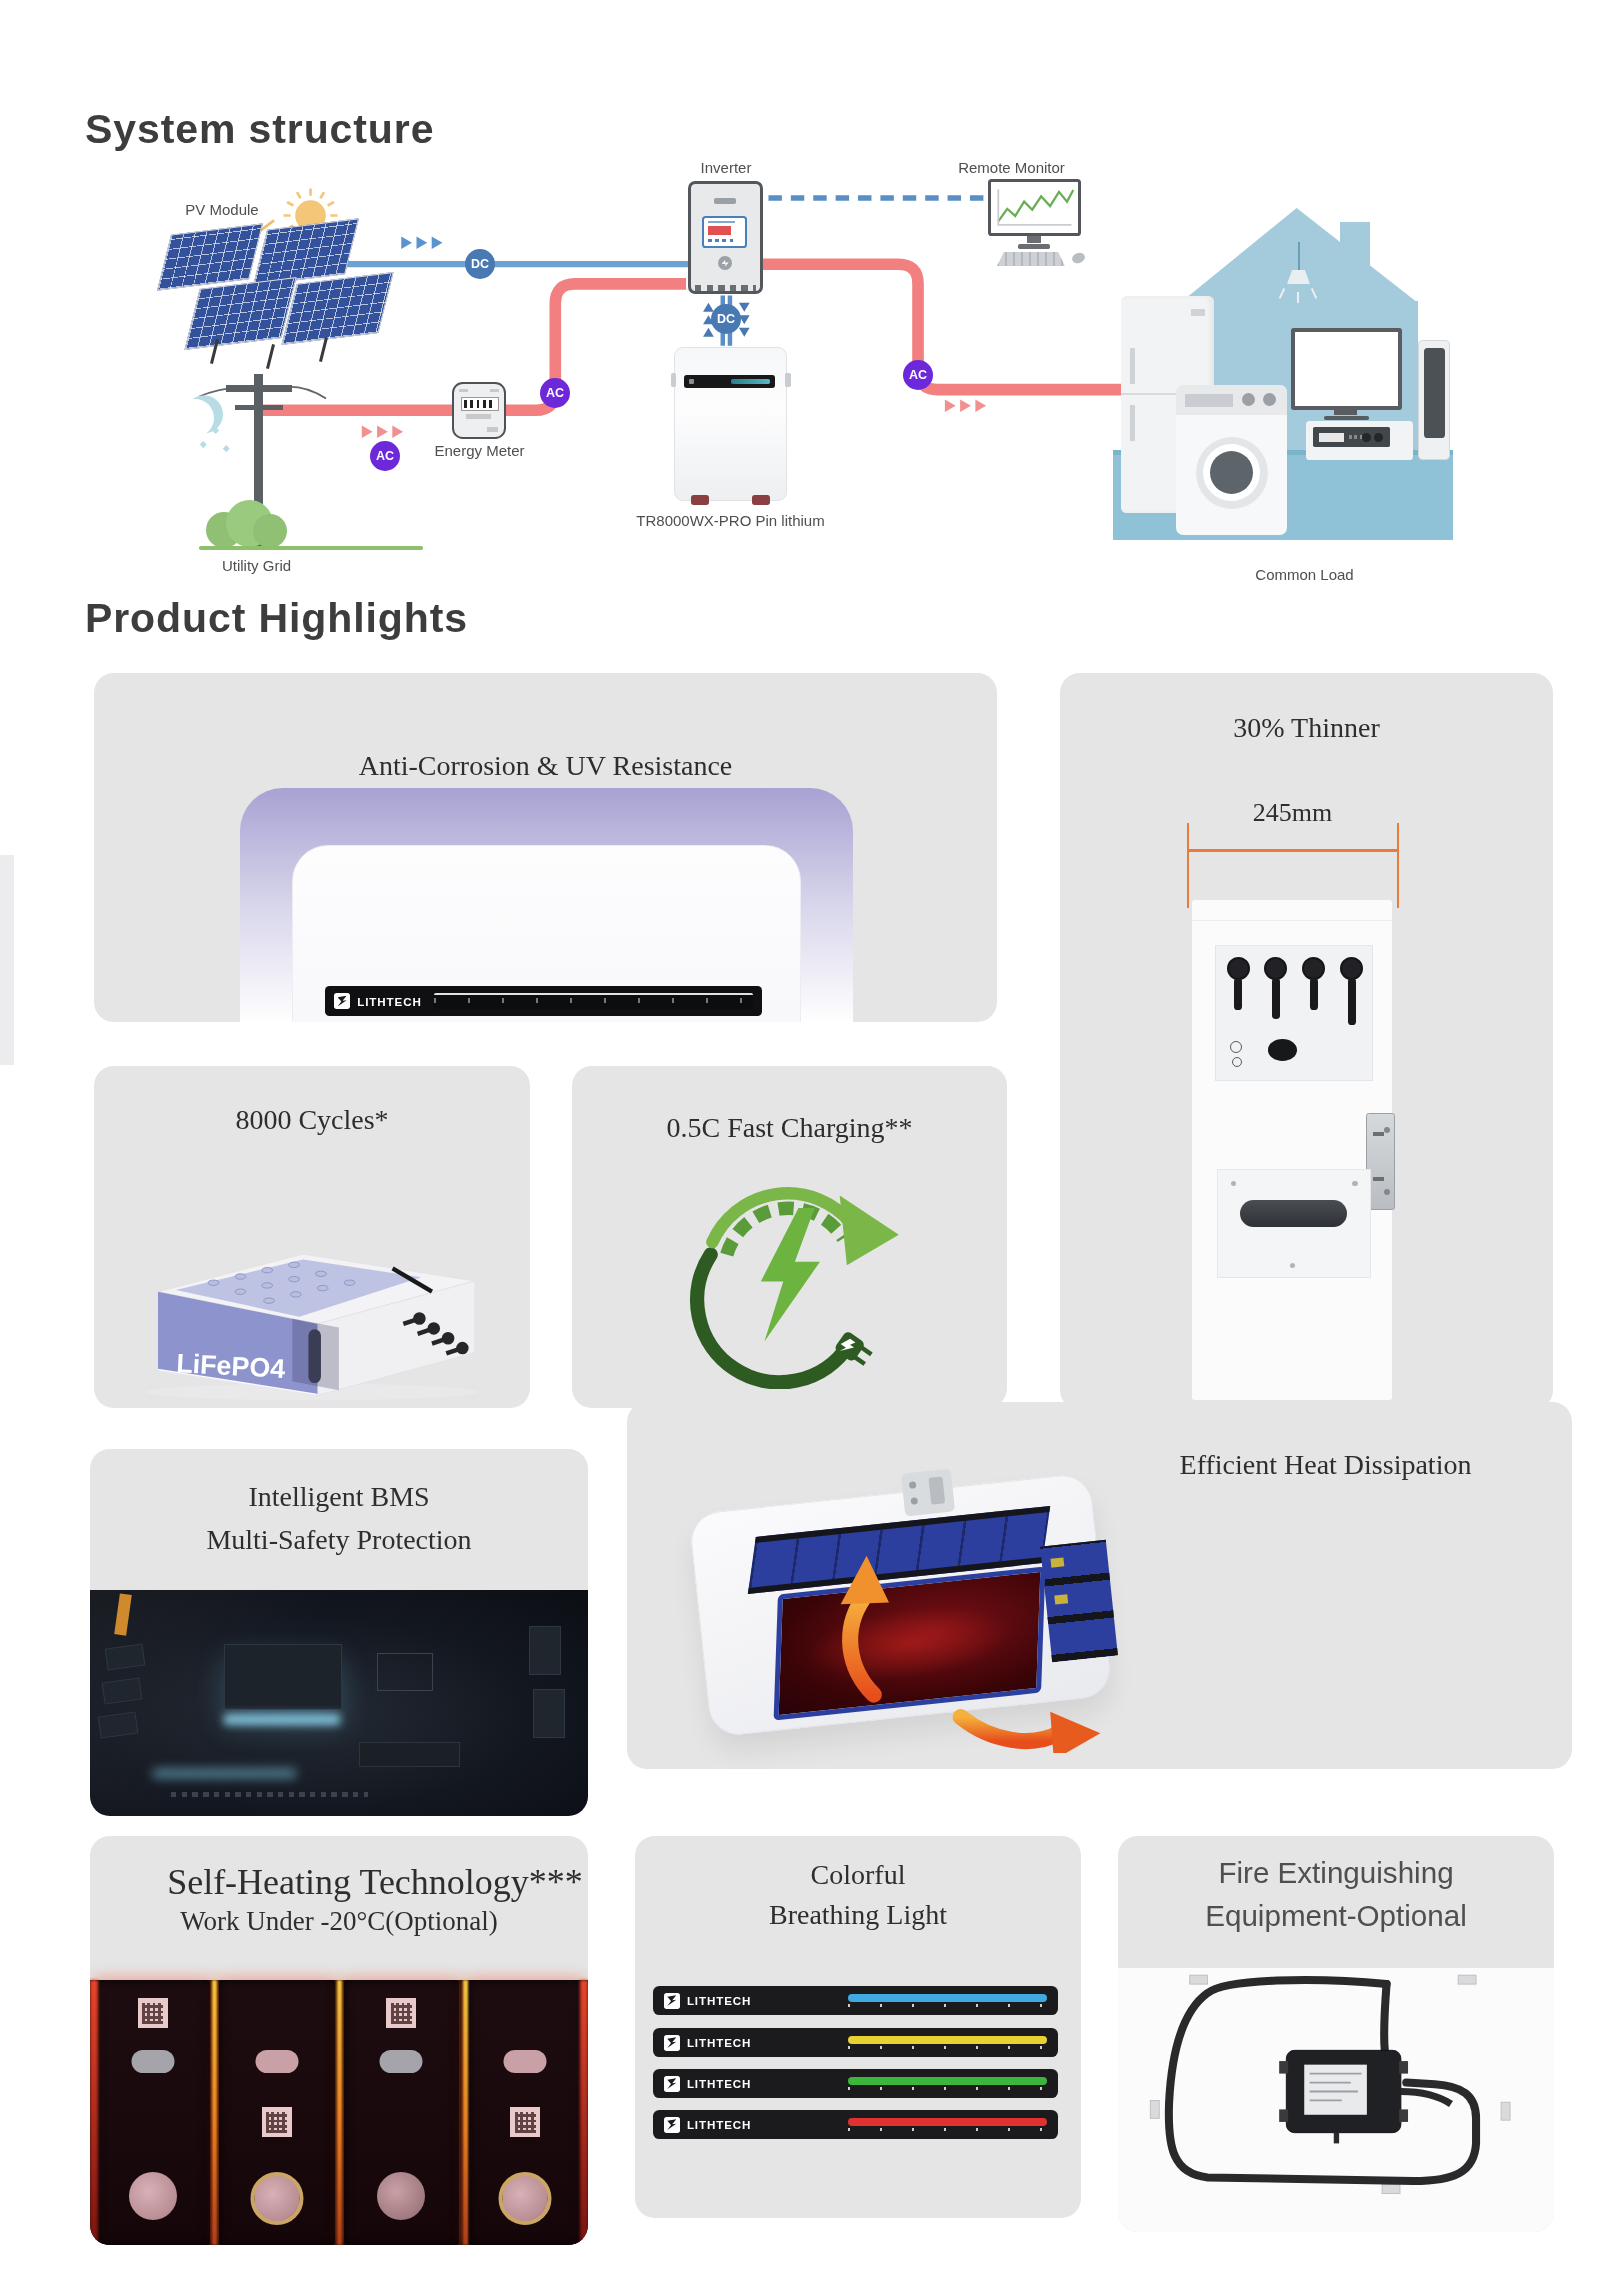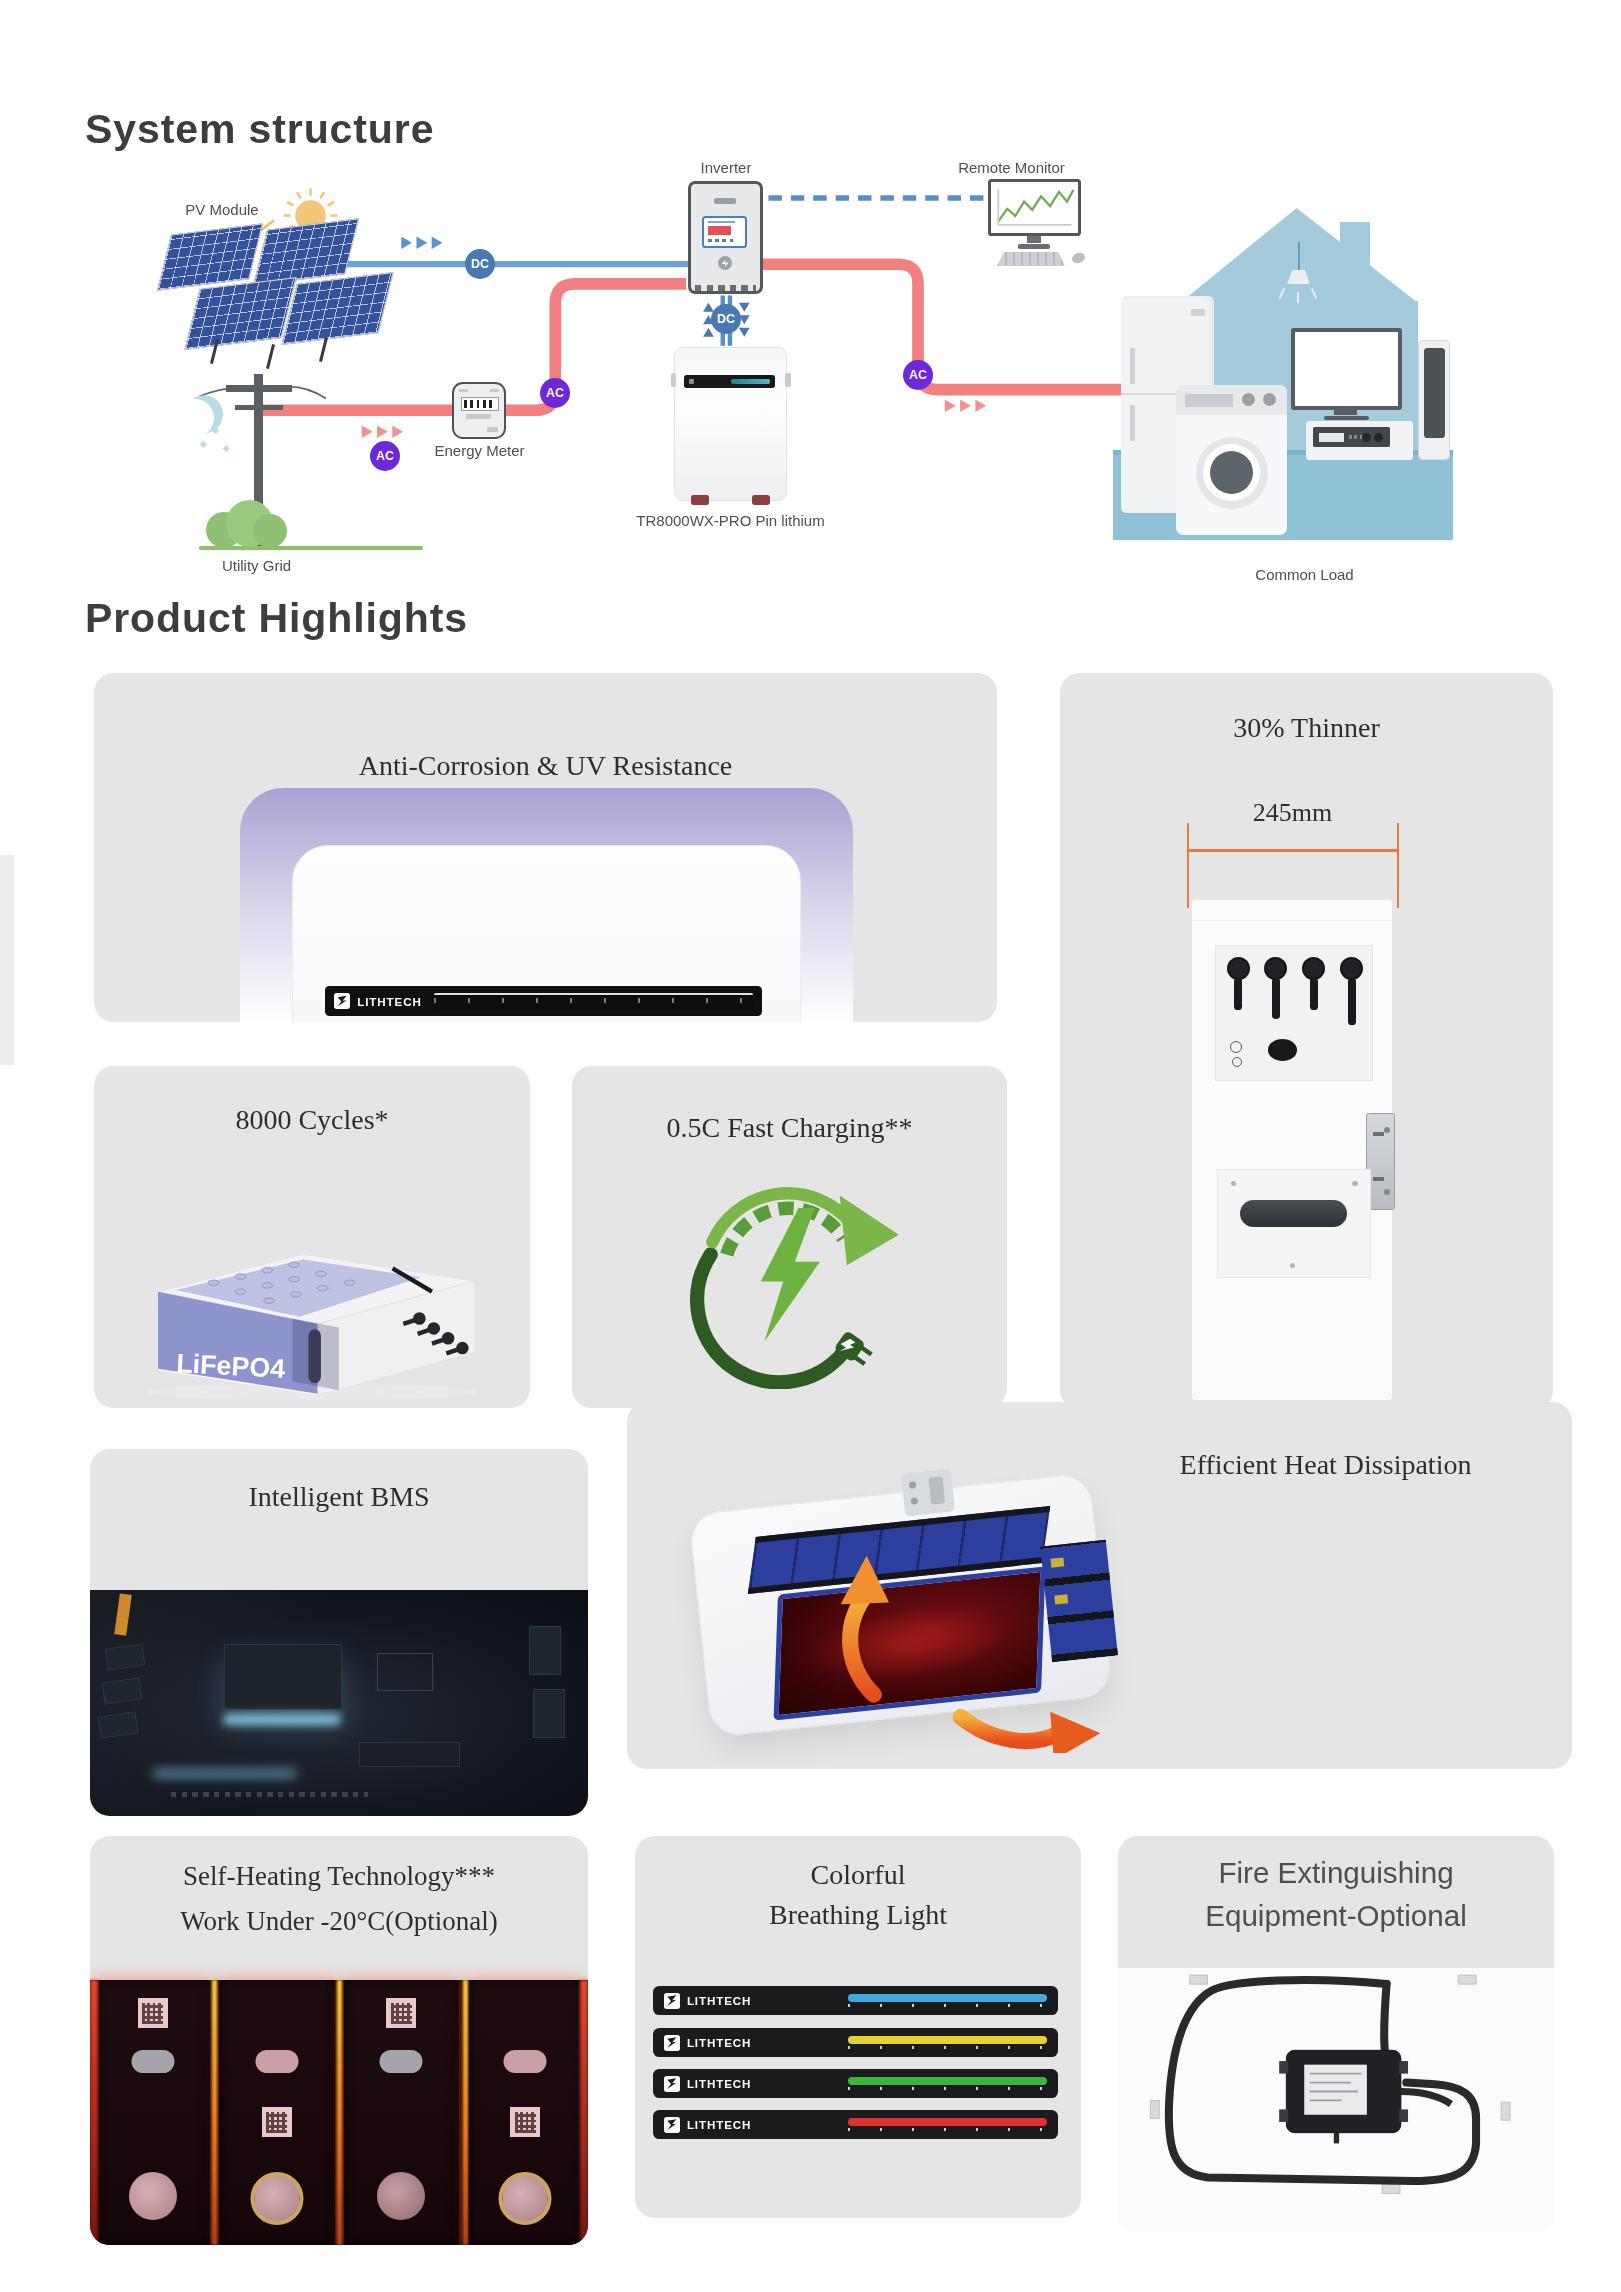--- a/index.html
+++ b/index.html
@@ -333,20 +333,21 @@
       <rect x="-14" y="-13" width="26" height="26" rx="6" fill="#2d5b21"></rect>
       <rect x="10" y="-9" width="14" height="5" fill="#2d5b21"></rect>
       <rect x="10" y="4" width="14" height="5" fill="#2d5b21"></rect>
       <polygon points="-6,-8 -12,4 -4,4 -8,12 4,-2 -2,-2 2,-8" fill="#fff" transform="scale(0.9)"></polygon>
     </g>
   </svg>
 </div>
 
 <div class="abs card" style="left:90px;top:1449px;width:498px;height:367px;">
   <div class="abs ctitle" style="top:32px;">Intelligent BMS</div>
+  <div class="abs ctitle" style="top:75px;">Multi-Safety Protection</div>
   <div class="abs" style="left:0;right:0;top:141px;bottom:0;background:radial-gradient(ellipse at 45% 55%,#242b34 0%,#131720 55%,#0b0e13 100%);">
     <div class="abs" style="left:0;top:0;right:0;height:100%;background:linear-gradient(115deg,rgba(255,255,255,.05),transparent 40%);"></div>
     <div class="abs" style="left:134px;top:54px;width:116px;height:64px;background:#1d232b;border:0.9px solid #2e3640;box-shadow:0 14.3px 30px rgba(110,200,240,.25);"></div>
     <div class="abs" style="left:134px;top:124px;width:116px;height:10.7px;background:#8fd8f2;filter:blur(4.5px);opacity:.85;"></div>
     <div class="abs" style="left:63px;top:179px;width:143px;height:9px;background:#7fcdea;filter:blur(5.4px);opacity:.6;"></div>
     <div class="abs" style="left:27px;top:3.6px;width:11.6px;height:41px;background:#cf8a2e;transform:rotate(8deg);"></div>
     <div class="abs" style="left:16px;top:56px;width:36px;height:19.7px;background:#20262e;border:0.9px solid #2f3740;transform:rotate(-8deg);"></div>
     <div class="abs" style="left:12.5px;top:90px;width:36px;height:19.7px;background:#20262e;border:0.9px solid #2f3740;transform:rotate(-8deg);"></div>
     <div class="abs" style="left:9px;top:124px;width:36px;height:19.7px;background:#20262e;border:0.9px solid #2f3740;transform:rotate(-8deg);"></div>
     <div class="abs" style="right:27px;top:36px;width:30px;height:47px;background:#20262e;border:0.9px solid #2f3740;"></div>
@@ -383,21 +384,21 @@
       </defs>
       <path d="M165 215 C 135 185 130 142 153 108" stroke="url(#og)" stroke-width="18" fill="none" stroke-linecap="round"></path>
       <polygon points="128,114 157,60 182,112" fill="#f0912e"></polygon>
       <path d="M262 240 C 297 268 342 274 372 258" stroke="url(#og)" stroke-width="18" fill="none" stroke-linecap="round"></path>
       <polygon points="362,234 418,258 366,288" fill="#e85b1e"></polygon>
     </svg>
   </div>
 </div>
 
 <div class="abs card" style="left:90px;top:1836px;width:498px;height:409px;">
-  <div class="abs ctitle" style="top:25px;font-size:27px;">Self-Heating Technology***</div>
+  <div class="abs ctitle" style="top:25px;font-size:36px;padding-left:36px;">Self-Heating Technology***</div>
   <div class="abs ctitle" style="top:70px;font-size:27px;">Work Under -20°C(Optional)</div>
   <div class="abs" style="left:0;right:0;top:144px;bottom:0;background:#0a0708;display:flex;gap:9px;padding:0 5.4px;box-sizing:border-box;">
     <div class="cell">
       <div class="qr" style="top:18px;"></div>
       <div class="pill" style="top:70px;"></div>
       <div class="disc" style="bottom:25px;"></div>
     </div>
     <div class="cell">
       <div class="pill pink" style="top:70px;"></div>
       <div class="qr" style="top:127px;"></div>

